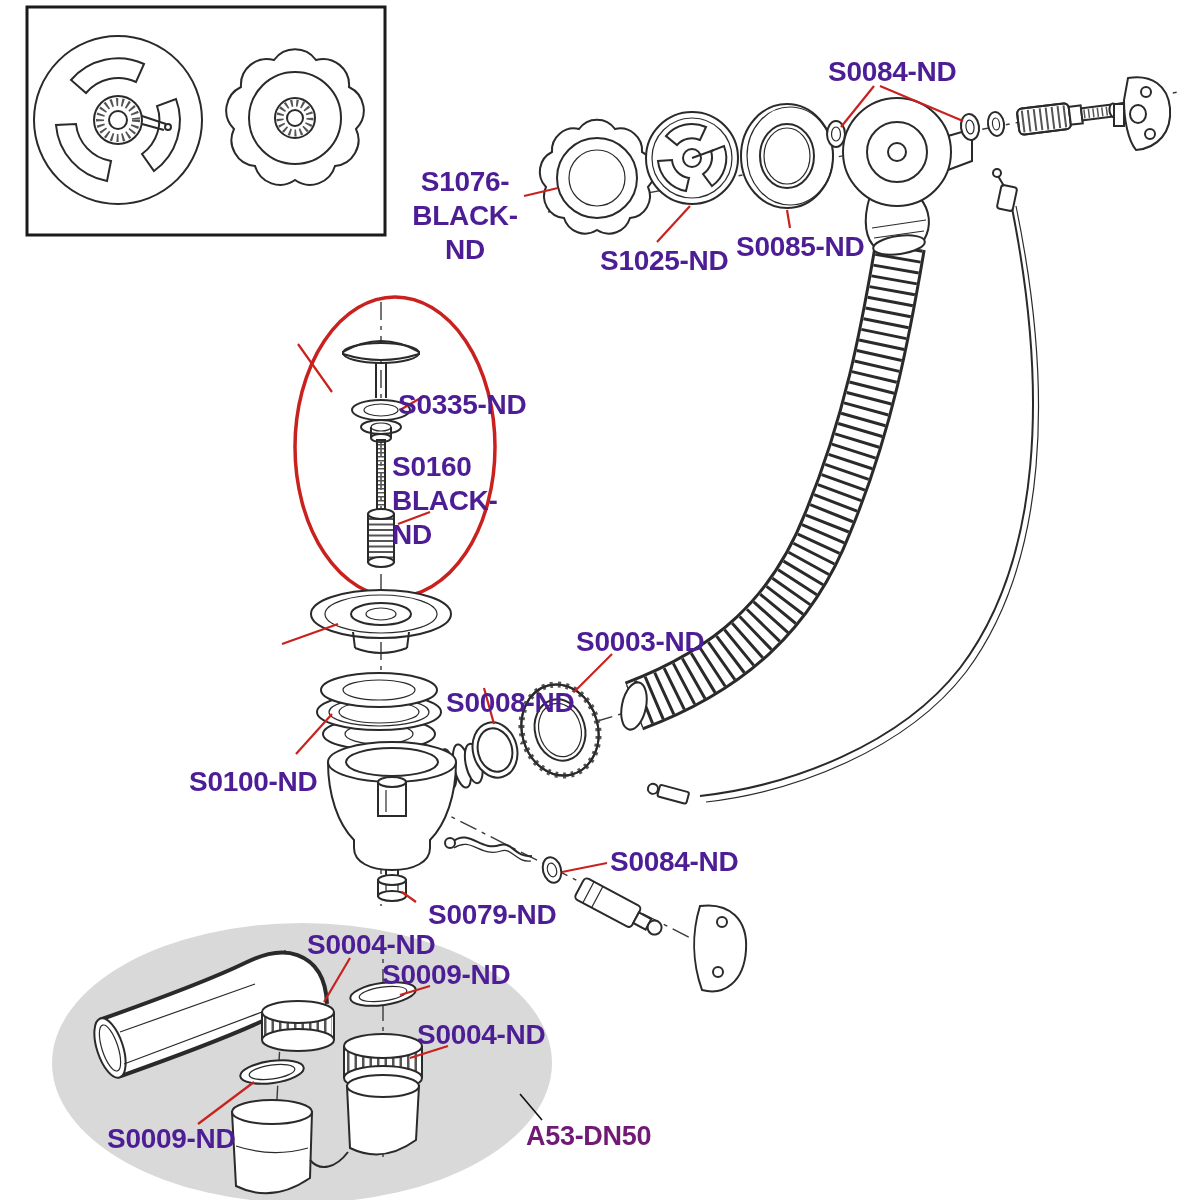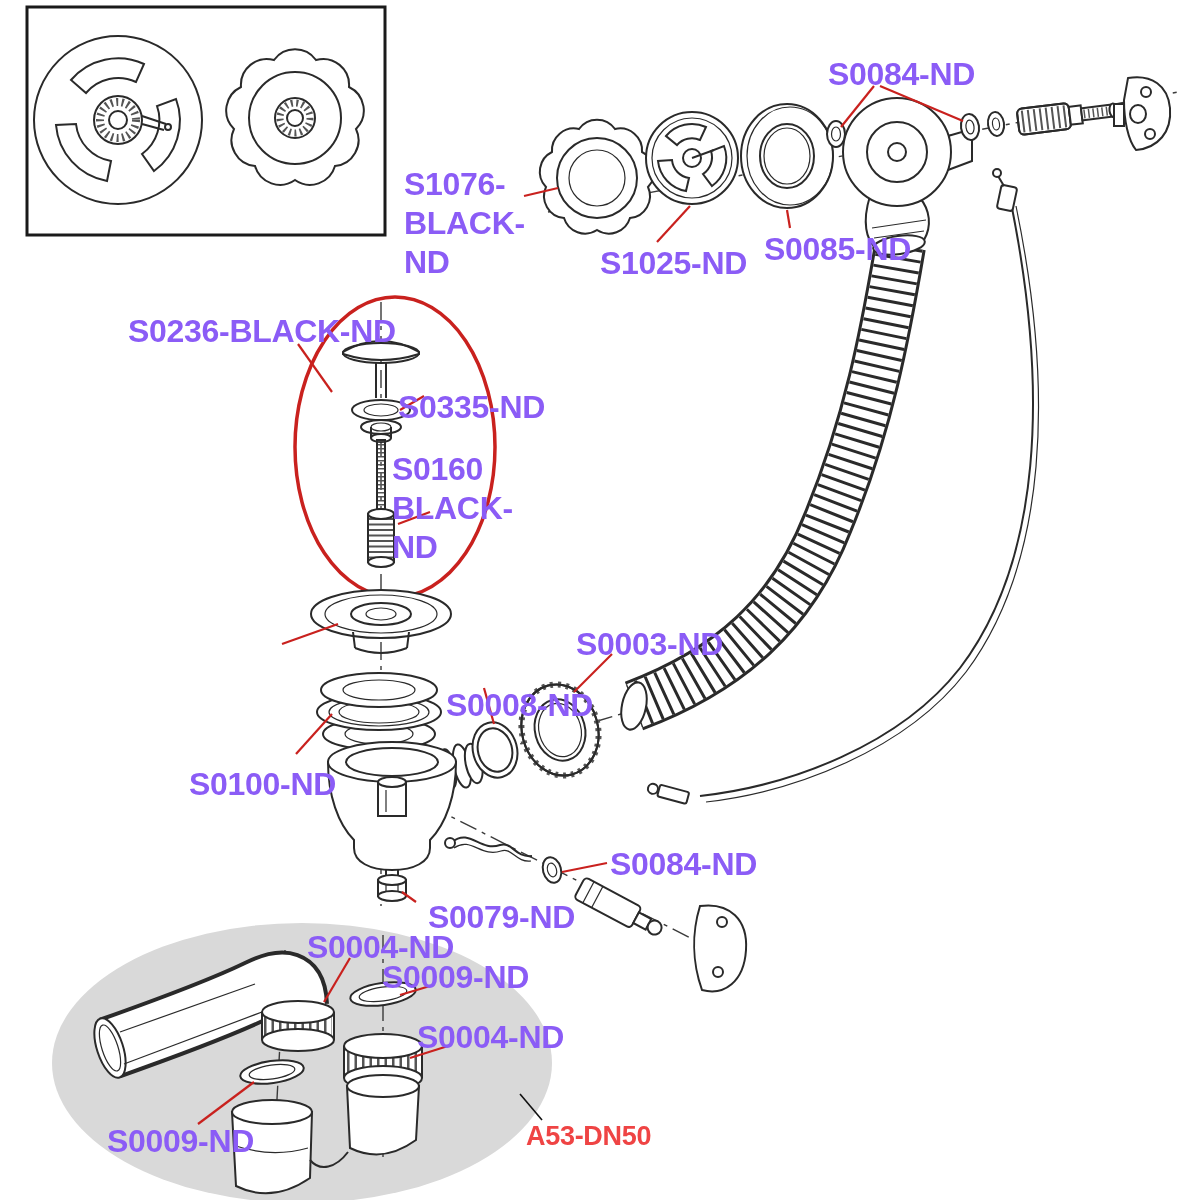--- a/index.html
+++ b/index.html
@@ -1,21 +1,21 @@
 <!DOCTYPE html>
 <html><head>
 <meta charset="utf-8">
 <style>
   html,body{margin:0;padding:0;background:#fff;}
   .stage{position:relative;width:1200px;height:1200px;background:#fff;overflow:hidden;
          font-family:"Liberation Sans",sans-serif;}
   .stage svg{position:absolute;left:0;top:0;}
-  .lbl{position:absolute;color:#8b5cf6;font-size:32px;font-weight:600;line-height:1.22;
+  .lbl{position:absolute;color:#4c1d95;font-size:28px;font-weight:600;line-height:1.22;
        white-space:pre-line;letter-spacing:-0.3px;}
-  .lbl.model{color:#ef4444;font-weight:700;font-size:27px;}
+  .lbl.model{color:#701a75;font-weight:700;font-size:27px;}
   .k{fill:none;stroke:#2a2a2a;stroke-width:2}
   .kf{fill:#fff;stroke:#2a2a2a;stroke-width:2}
   .t{fill:none;stroke:#2a2a2a;stroke-width:1.2}
   .d{fill:none;stroke:#3a3a3a;stroke-width:1.4;stroke-dasharray:18 6 4 6}
   .r{fill:none;stroke:#c9211e;stroke-width:2.2}
   .knurl{fill:none;stroke:#555}
 </style>
 </head>
 <body>
 
@@ -317,25 +317,24 @@
     <line class="r" x1="416" y1="902" x2="402" y2="892"></line>
     <line class="r" x1="350" y1="958" x2="324" y2="1002"></line>
     <line class="r" x1="430" y1="986" x2="400" y2="995"></line>
     <line class="r" x1="448" y1="1046" x2="410" y2="1058"></line>
     <line class="r" x1="198" y1="1124" x2="254" y2="1082"></line>
     <line x1="542" y1="1120" x2="520" y2="1094" stroke="#111" stroke-width="1.6"></line>
   </g>
 </svg>
 
 <div class="lbl" style="left:828px;top:55px;">S0084-ND</div>
-<div class="lbl" style="left:404px;top:165px;width:122px;text-align:left;">S1076-
+<div class="lbl" style="left:404px;top:165px;width:122px;text-align:center;">S1076-
 BLACK-ND</div>
 <div class="lbl" style="left:600px;top:244px;">S1025-ND</div>
-<div class="lbl" style="left:764px;top:230px;">S0085-ND</div>
-<div class="lbl" style="left:128px;top:312px;">S0236-BLACK-ND</div>
+<div class="lbl" style="left:736px;top:230px;">S0085-ND</div>
 <div class="lbl" style="left:398px;top:388px;">S0335-ND</div>
 <div class="lbl" style="left:392px;top:450px;width:120px;text-align:left;">S0160
 BLACK-ND</div>
 <div class="lbl" style="left:576px;top:625px;">S0003-ND</div>
 <div class="lbl" style="left:446px;top:658px;margin-top:28px;">S0008-ND</div>
 <div class="lbl" style="left:189px;top:745px;margin-top:20px;">S0100-ND</div>
 <div class="lbl" style="left:610px;top:845px;">S0084-ND</div>
 <div class="lbl" style="left:428px;top:898px;">S0079-ND</div>
 <div class="lbl" style="left:307px;top:928px;">S0004-ND</div>
 <div class="lbl" style="left:382px;top:958px;">S0009-ND</div>

